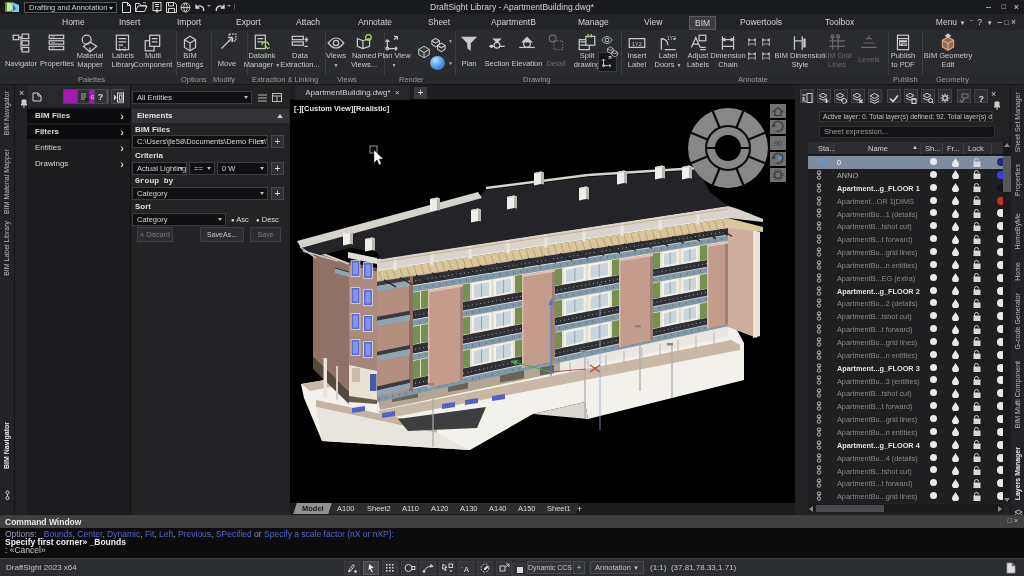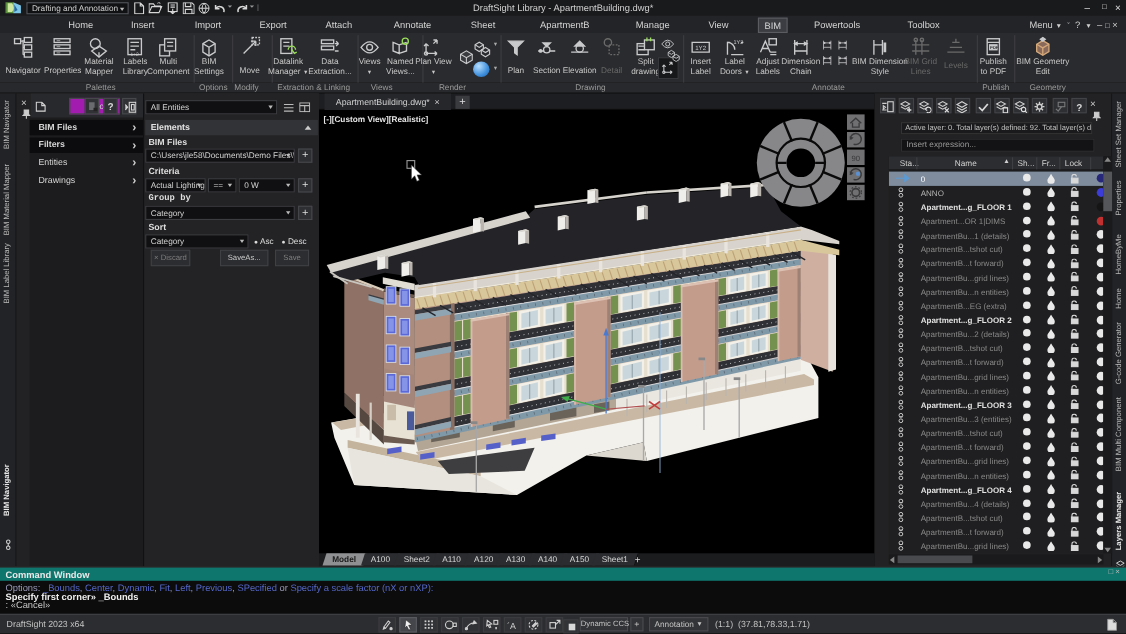--- a/index.html
+++ b/index.html
@@ -73,21 +73,21 @@
 .lrow { position:absolute; left:0; width:195px; height:12.8px; font-size:7.3px; color:#b4b4b4; }
 .lrow.bold { color:#e2e2e2; font-weight:bold; }
 .lrow.dim { color:#8a8a8a; }
 .lrow .nm { position:absolute; left:29px; top:2.2px; white-space:nowrap; }
 .lrow.sel { background:#7e8c9e; color:#ffffff; }
 #vscroll { left:208px; top:57px; width:8px; height:361px; background:#1a1a1c; }
 #hscroll { left:13px; top:419px; width:195px; height:9px; background:#1a1a1c; }
 
 
 #cmdwin { left:0; top:515px; width:1024px; height:43px; background:#0c0c0d; border-top:1px solid #3a3a3a; }
-#cmdtitle { left:0; top:0; width:1024px; height:12px; background:#0f766e; color:#e8e8e8; font-size:8.5px; font-weight:bold; line-height:12px; padding-left:5px; }
+#cmdtitle { left:0; top:0; width:1024px; height:12px; background:#404040; color:#e8e8e8; font-size:8.5px; font-weight:bold; line-height:12px; padding-left:5px; }
 .cmdline { position:absolute; left:5px; font-size:8.5px; white-space:nowrap; }
 
 
 #statusbar { left:0; top:558px; width:1024px; height:18px; background:#2c2d30; border-top:1px solid #404144; font-size:8px; color:#c4c4c4; }
 .sico { position:absolute; top:2px; width:16px; height:14px; text-align:center; }
 #dyncss { position:absolute; left:527px; top:2px; width:44px; height:13px; border:1px solid #4a4b4f; background:#333437; text-align:center; line-height:12px; font-size:7px; white-space:nowrap; }
 #annot { position:absolute; left:590px; top:2px; width:54px; height:13px; border:1px solid #4a4b4f; background:#333437; line-height:12px; font-size:7.5px; padding-left:4px; white-space:nowrap; }
 </style>
 </head>
 <body>
@@ -998,21 +998,21 @@
         </g>
       </svg></div>
 <div class="ricon" style="left:179px;top:4px;"><svg width="12" height="12" viewBox="0 0 12 12">
         <text x="3.5" y="9.5" font-size="9" fill="#d8d8d8" font-family="Liberation Sans" font-weight="bold">?</text>
       </svg></div>
   <div class="abs" style="left:196px;top:4px;color:#ccc;font-size:9px;">×</div>
   <svg class="abs" style="left:198px;top:16px;" width="8" height="10" viewBox="0 0 8 10">
       <path d="M2 1 h4 v4 l1 1 h-6 l1-1z M4 6 v3" stroke="#ccc" fill="#ccc" stroke-width="1"></path>
     </svg>
   <div class="abs" id="activebar">Active layer: 0. Total layer(s) defined: 92. Total layer(s) displ</div>
-  <div class="abs" id="filterbar">Insert expression...</div>
+  <div class="abs" id="filterbar">Sheet expression...</div>
   <div class="abs" id="layertable">
     <div id="lheader">
       <span style="left:10px;">Sta...</span>
       <span style="left:60px;">Name</span>
       <span style="left:104px;font-size:6px;">▲</span>
       <span style="left:117px;">Sh...</span>
       <span style="left:139px;">Fr...</span>
       <span style="left:160px;">Lock</span>
         <span style="position:absolute;left:25px;top:1px;width:1px;height:11px;background:#3e3f42;"></span>
         <span style="position:absolute;left:112px;top:1px;width:1px;height:11px;background:#3e3f42;"></span>

